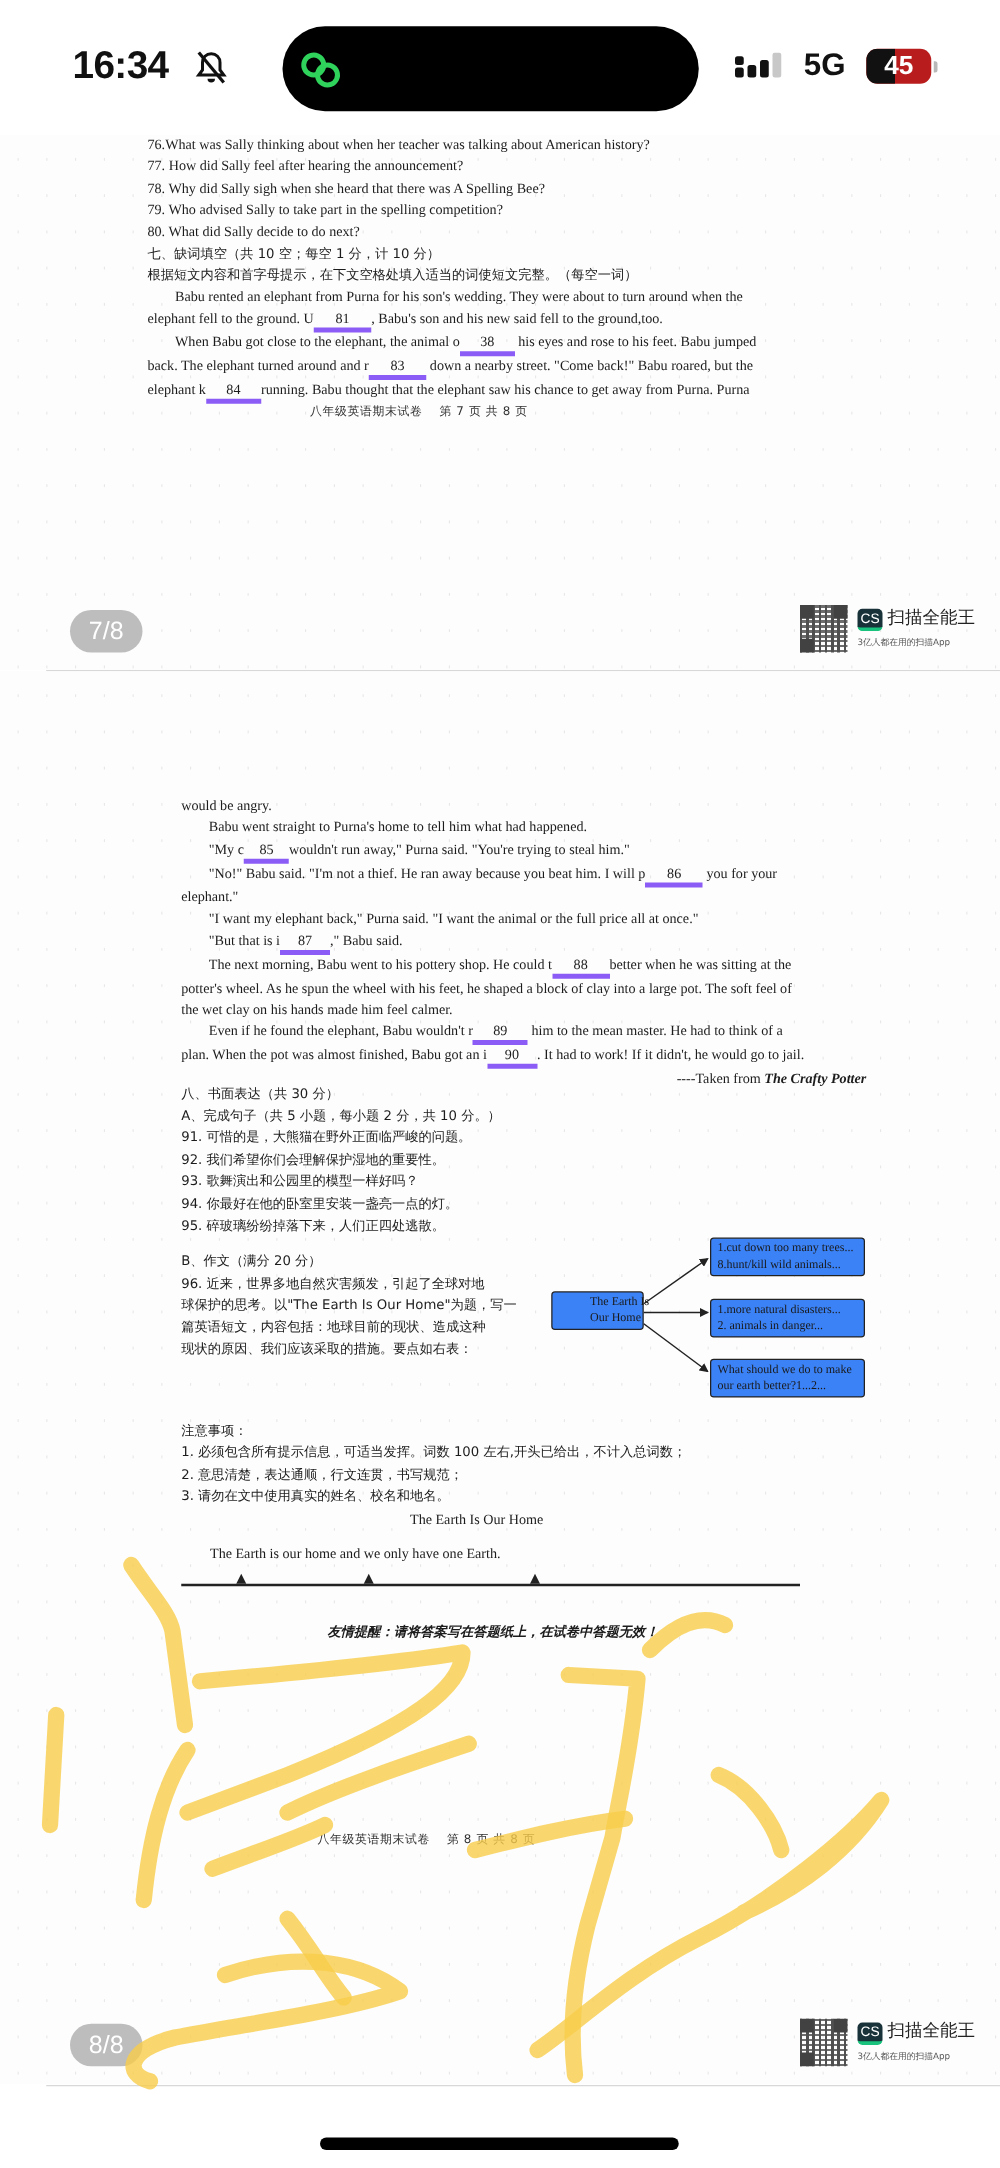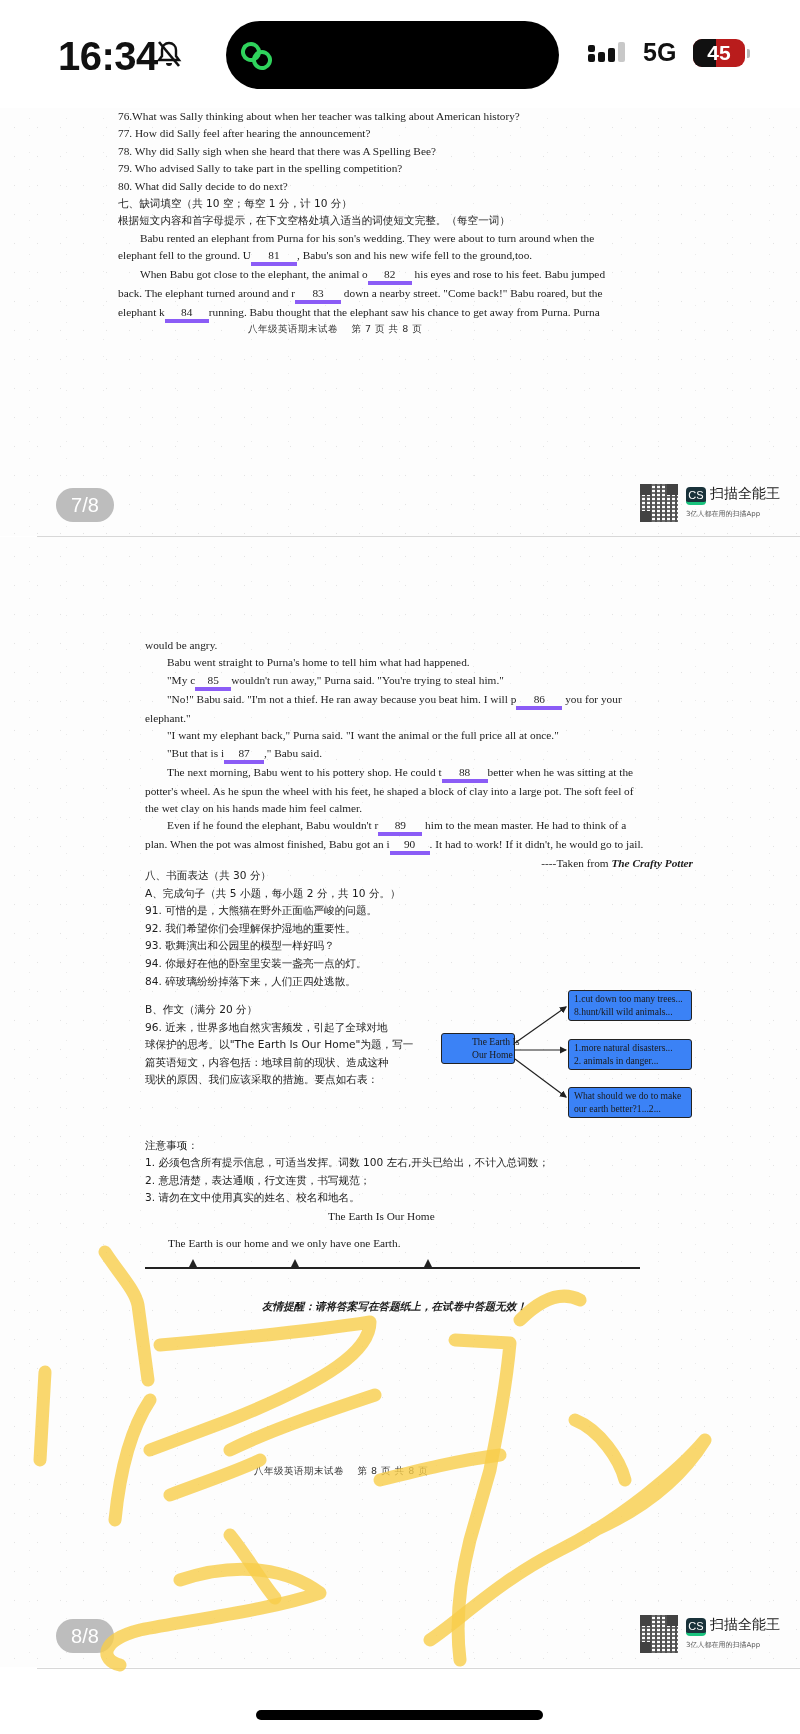--- a/index.html
+++ b/index.html
@@ -1,21 +1,21 @@
 <!DOCTYPE html>
 <html><head>
 <meta charset="utf-8">
 <style>
   * { box-sizing: border-box; margin: 0; padding: 0; }
   html, body { width: 800px; height: 1734px; background: #ffffff; overflow: hidden; }
   body { position: relative; font-family: "Liberation Serif", serif; color: #1a1a1a; }
 
   
   .status-bar { position: absolute; left: 0; top: 0; width: 800px; height: 108px; background: #fff; }
-  .time { position: absolute; left: 58px; top: 34px; font-family: "Liberation Sans", sans-serif; font-size: 40px; font-weight: 600; color: #111; letter-spacing: -0.5px; }
+  .time { position: absolute; left: 58px; top: 34px; font-family: "Liberation Sans", sans-serif; font-size: 31px; font-weight: 600; color: #111; letter-spacing: -0.5px; }
   .bell-icon { position: absolute; left: 156px; top: 40px; width: 26px; height: 28px; }
   .dynamic-island { position: absolute; left: 226px; top: 21px; width: 333px; height: 68px; background: #000; border-radius: 34px; }
   .link-icon { position: absolute; left: 14px; top: 18px; width: 34px; height: 34px; }
   .signal-icon { position: absolute; left: 588px; top: 42px; width: 42px; height: 24px; }
   .net-label { position: absolute; left: 643px; top: 38px; font-family: "Liberation Sans", sans-serif; font-size: 25px; font-weight: 600; color: #111; }
   .battery { position: absolute; left: 693px; top: 39px; width: 52px; height: 28px; border-radius: 9px; background: #b91c1c; overflow: hidden; }
   .battery-fill { position: absolute; left: 0; top: 0; width: 45%; height: 100%; background: #111; }
   .battery-text { position: absolute; left: 0; top: 0; width: 100%; height: 100%; text-align: center; line-height: 28px; font-family: "Liberation Sans", sans-serif; font-weight: 700; font-size: 21px; color: #fff; }
   .battery-tip { position: absolute; left: 747px; top: 49px; width: 3px; height: 9px; background: #b8b8b8; border-radius: 0 2px 2px 0; }
 
@@ -94,22 +94,22 @@
   <div class="speckle"></div>
   <div class="sheet" style="left:118px; top:0px;">
     <p>76.What was Sally thinking about when her teacher was talking about American history?</p>
     <p>77. How did Sally feel after hearing the announcement?</p>
     <p>78. Why did Sally sigh when she heard that there was A Spelling Bee?</p>
     <p>79. Who advised Sally to take part in the spelling competition?</p>
     <p>80. What did Sally decide to do next?</p>
     <p class="cn">七、缺词填空（共 10 空；每空 1 分，计 10 分）</p>
     <p class="cn">根据短文内容和首字母提示，在下文空格处填入适当的词使短文完整。（每空一词）</p>
     <p class="indent">Babu rented an elephant from Purna for his son's wedding. They were about to turn around when the</p>
-    <p><span>elephant fell to the ground. U</span><span class="blank" style="width:46px;">81</span><span>, Babu's son and his new wife fell to the ground,too.</span></p>
-    <p class="indent"><span>When Babu got close to the elephant, the animal o</span><span class="blank" style="width:44px;">82</span><span> his eyes and rose to his feet. Babu jumped</span></p>
+    <p><span>elephant fell to the ground. U</span><span class="blank" style="width:46px;">81</span><span>, Babu's son and his new said fell to the ground,too.</span></p>
+    <p class="indent"><span>When Babu got close to the elephant, the animal o</span><span class="blank" style="width:44px;">38</span><span> his eyes and rose to his feet. Babu jumped</span></p>
     <p><span>back. The elephant turned around and r</span><span class="blank" style="width:46px;">83</span><span> down a nearby street. "Come back!" Babu roared, but the</span></p>
     <p><span>elephant k</span><span class="blank" style="width:44px;">84</span><span>running. Babu thought that the elephant saw his chance to get away from Purna. Purna</span></p>
   </div>
   <div class="footer-note" style="left:248px; top:215px;">八年级英语期末试卷　 第 7 页 共 8 页</div>
 
   <div class="page-badge" style="top:380px;">7/8</div>
   <div class="cs-brand" style="top:376px;">
     <div class="qr"></div>
     <div class="cs-logo">CS</div>
     <div class="cs-name">扫描全能王</div>
@@ -136,21 +136,21 @@
     <p class="right" style="width:548px;"><span>----Taken from </span><span class="italic-bold">The Crafty Potter</span></p>
   </div>
 
   <div class="sheet cn" style="left:145px; top:330px; line-height:17.6px;">
     <p>八、书面表达（共 30 分）</p>
     <p>A、完成句子（共 5 小题，每小题 2 分，共 10 分。）</p>
     <p>91. 可惜的是，大熊猫在野外正面临严峻的问题。</p>
     <p>92. 我们希望你们会理解保护湿地的重要性。</p>
     <p>93. 歌舞演出和公园里的模型一样好吗？</p>
     <p>94. 你最好在他的卧室里安装一盏亮一点的灯。</p>
-    <p>84. 碎玻璃纷纷掉落下来，人们正四处逃散。</p>
+    <p>95. 碎玻璃纷纷掉落下来，人们正四处逃散。</p>
   </div>
 
   <div class="sheet cn" style="left:145px; top:464px; line-height:17.6px;">
     <p>B、作文（满分 20 分）</p>
     <p>96. 近来，世界多地自然灾害频发，引起了全球对地</p>
     <p>球保护的思考。以"The Earth Is Our Home"为题，写一</p>
     <p>篇英语短文，内容包括：地球目前的现状、造成这种</p>
     <p>现状的原因、我们应该采取的措施。要点如右表：</p>
   </div>
 

